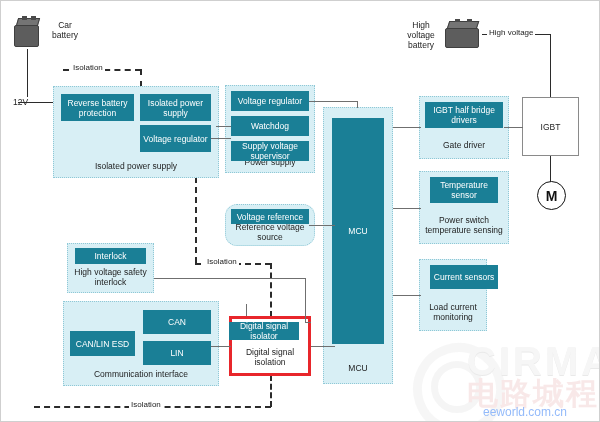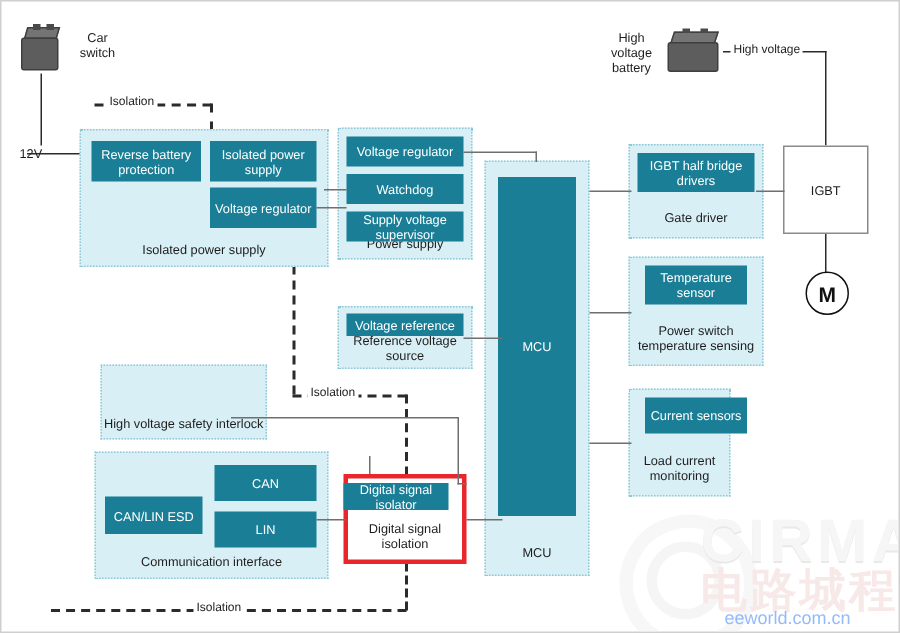--- a/index.html
+++ b/index.html
@@ -172,21 +172,21 @@
     <div class="wm-url" style="left:482px;top:404px;">eeworld.com.cn</div>
   </div>
 
   <div class="bat" style="left:12px;top:17px;width:28px;height:32px;">
     <div class="top" style="left:4px;top:0px;width:22px;height:8px;transform:skewX(-16deg);"></div>
     <div class="term" style="left:9px;top:-2px;width:5px;height:4px;"></div>
     <div class="term" style="left:18px;top:-2px;width:5px;height:4px;"></div>
     <div class="body" style="left:1px;top:7px;width:25px;height:22px;border-radius:2px;"></div>
   </div>
   <div class="plain" style="left:42px;top:19px;width:44px;">Car
-switch</div>
+battery</div>
 
   <div class="bat" style="left:443px;top:20px;width:38px;height:28px;">
     <div class="top" style="left:4px;top:0px;width:30px;height:8px;transform:skewX(-18deg);"></div>
     <div class="term" style="left:11px;top:-2px;width:5px;height:3px;"></div>
     <div class="term" style="left:23px;top:-2px;width:5px;height:3px;"></div>
     <div class="body" style="left:1px;top:7px;width:34px;height:20px;border-radius:2px;"></div>
   </div>
   <div class="plain" style="left:398px;top:19px;width:44px;">High
 voltage
 battery</div>
@@ -219,21 +219,21 @@
   <div class="blk" style="left:139px;top:93px;width:71px;height:27px;">Isolated power supply</div>
   <div class="blk" style="left:139px;top:124px;width:71px;height:27px;">Voltage regulator</div>
 
   <div class="grp" style="left:224px;top:84px;width:90px;height:88px;">
     <div class="grp-label" style="bottom:5px;">Power supply</div>
   </div>
   <div class="blk" style="left:230px;top:90px;width:78px;height:20px;">Voltage regulator</div>
   <div class="blk" style="left:230px;top:115px;width:78px;height:20px;">Watchdog</div>
   <div class="blk" style="left:230px;top:140px;width:78px;height:20px;">Supply voltage supervisor</div>
 
-  <div class="grp" style="left:224px;top:203px;width:90px;height:42px;">
+  <div class="grp" style="left:224px;top:203px;width:90px;height:42px;border-radius:12px;">
     <div class="grp-label" style="bottom:3px;">Reference voltage
 source</div>
   </div>
   <div class="blk" style="left:230px;top:208px;width:78px;height:15px;">Voltage reference</div>
 
   <div class="grp" style="left:322px;top:106px;width:70px;height:277px;">
     <div class="grp-label" style="bottom:10px;">MCU</div>
   </div>
   <div class="blk" style="left:331px;top:117px;width:52px;height:226px;">MCU</div>
 
@@ -247,24 +247,25 @@
 temperature sensing</div>
   </div>
   <div class="blk" style="left:429px;top:176px;width:68px;height:26px;">Temperature sensor</div>
 
   <div class="grp" style="left:418px;top:258px;width:68px;height:72px;">
     <div class="grp-label" style="bottom:8px;">Load current
 monitoring</div>
   </div>
   <div class="blk" style="left:429px;top:264px;width:68px;height:24px;">Current sensors</div>
 
-  <div class="grp" style="left:66px;top:242px;width:111px;height:50px;padding-left:10px;">
+  <div class="grp" style="left:66px;top:242px;width:87px;height:50px;padding-left:10px;">
     <div class="grp-label" style="bottom:5px;">High voltage safety
 interlock</div>
   </div>
+  <div class="blk" style="left:74px;top:247px;width:71px;height:16px;">Interlock</div>
 
   <div class="grp" style="left:62px;top:300px;width:156px;height:85px;">
     <div class="grp-label" style="bottom:6px;">Communication interface</div>
   </div>
   <div class="blk" style="left:69px;top:330px;width:65px;height:25px;">CAN/LIN ESD</div>
   <div class="blk" style="left:142px;top:309px;width:68px;height:24px;">CAN</div>
   <div class="blk" style="left:142px;top:340px;width:68px;height:24px;">LIN</div>
 
   <div class="redbox" style="left:228px;top:315px;width:82px;height:60px;">
     <div class="grp-label" style="bottom:6px;">Digital signal

